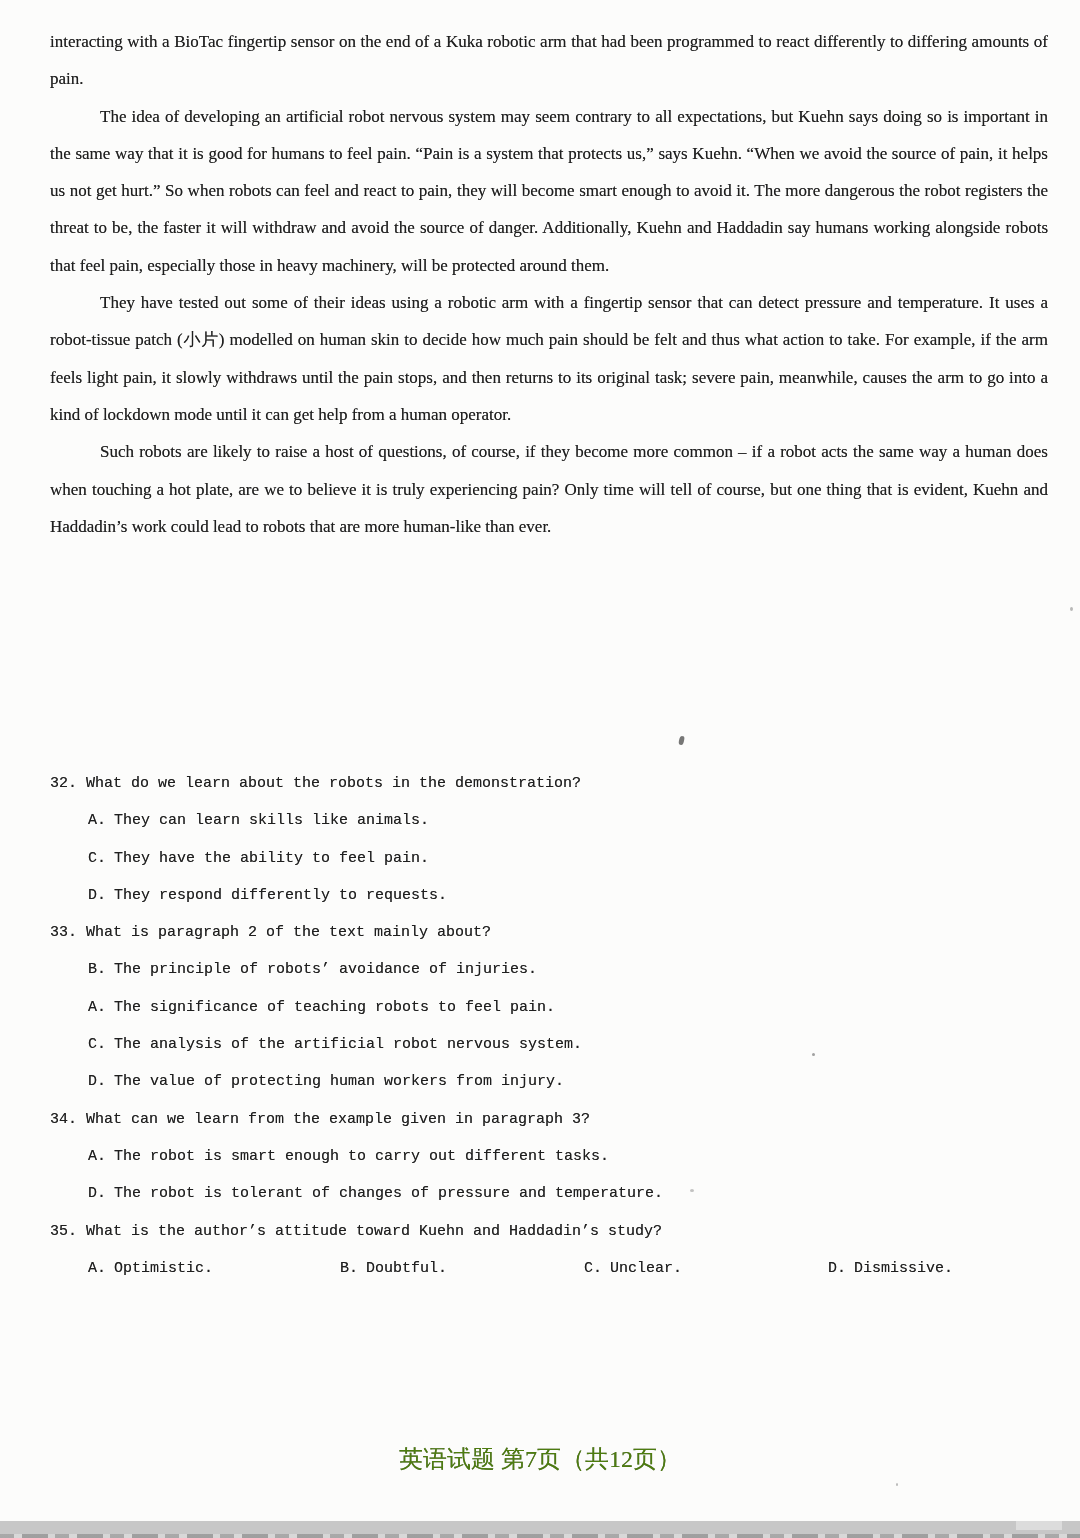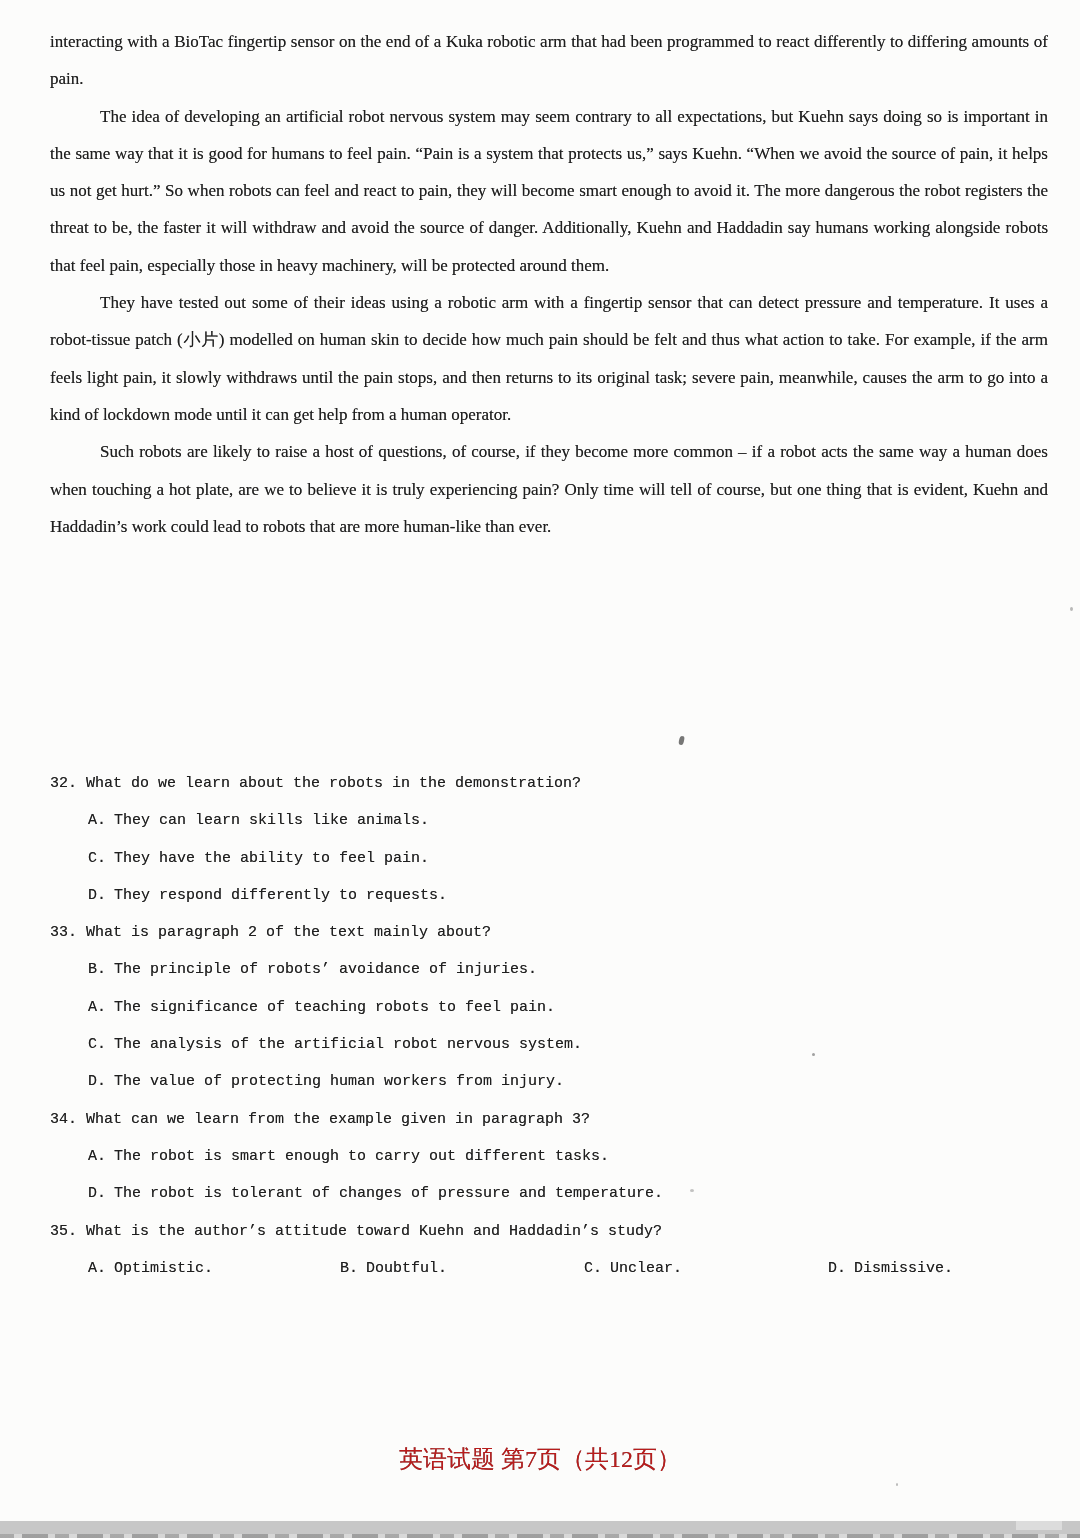--- a/index.html
+++ b/index.html
@@ -46,21 +46,21 @@
   .opt-row .opt-inline.pos-c { left: 534px; }
   .opt-row .opt-inline.pos-d { left: 778px; }
   .opt-inline .opt-label { padding-right: 8px; }
 
   
   .footer {
     position: absolute;
     left: 0; top: 1443px; width: 100%;
     text-align: center;
     font-size: 24px;
-    color: #b91c1c;
+    color: #4d7c0f;
     text-shadow: 0 0 0.5px rgba(20,20,20,0.55);
   }
 
   
   .bottom-bar {
     position: absolute;
     left: 0; top: 1521px; width: 1080px; height: 13px;
     background: #c7c7c7;
   }
   .bottom-bar .light-notch {

